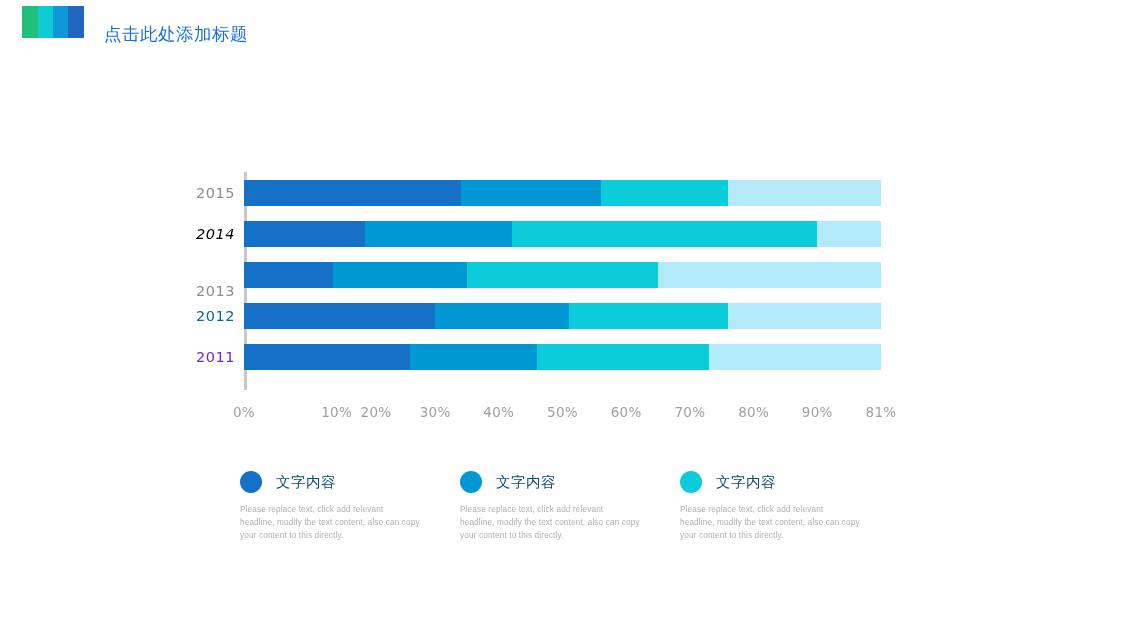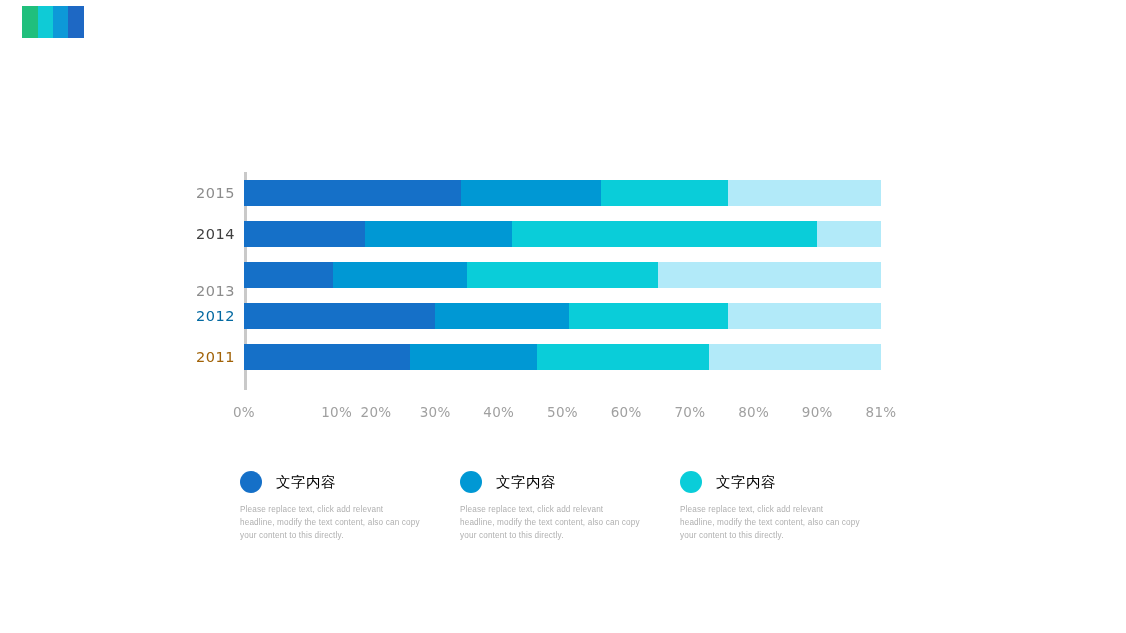--- a/index.html
+++ b/index.html
@@ -138,21 +138,21 @@
   }
   .legend-dot {
     width: 22px;
     height: 22px;
     border-radius: 50%;
     flex: 0 0 auto;
   }
   .legend-title {
     margin-left: 14px;
     font-size: 14.5px;
-    color: #000000;
+    color: #0c4a6e;
     font-family: "DejaVu Sans", sans-serif;
     letter-spacing: 0.5px;
   }
   .legend-body {
     margin-top: 7px;
     font-size: 8.2px;
     line-height: 13px;
     color: #b0b0b0;
     font-family: "Liberation Sans", sans-serif;
     width: 180px;
@@ -162,20 +162,21 @@
 </head>
 <body>
 
 <div class="header">
   <div class="logo-mark">
     <div class="logo-bar" style="background: rgb(32, 191, 124);"></div>
     <div class="logo-bar" style="background: rgb(15, 203, 214);"></div>
     <div class="logo-bar" style="background: rgb(13, 153, 216);"></div>
     <div class="logo-bar" style="background: rgb(30, 104, 196);"></div>
   </div>
+  <div class="page-title" style="color: rgb(26, 111, 212);">点击此处添加标题</div>
 </div>
 
 <div class="chart-area">
   <div class="axis-line" style="background: rgb(201, 201, 201);"></div>
   <div class="plot">
       <div class="bar-row" data-idx="0">
         <div class="seg" style="width: 34%; background: rgb(21, 112, 200);"></div>
         <div class="seg" style="width: 22%; background: rgb(0, 152, 212);"></div>
         <div class="seg" style="width: 20%; background: rgb(10, 205, 217);"></div>
         <div class="seg" style="width: 24%; background: rgb(178, 234, 249);"></div>
@@ -199,24 +200,24 @@
         <div class="seg" style="width: 24%; background: rgb(178, 234, 249);"></div>
       </div>
       <div class="bar-row" data-idx="4">
         <div class="seg" style="width: 26%; background: rgb(21, 112, 200);"></div>
         <div class="seg" style="width: 20%; background: rgb(0, 152, 212);"></div>
         <div class="seg" style="width: 27%; background: rgb(10, 205, 217);"></div>
         <div class="seg" style="width: 27%; background: rgb(178, 234, 249);"></div>
       </div>
     </div>
 <div class="ylabel" data-idx="0" style="color: rgb(140, 140, 140);">2015</div>
-    <div class="ylabel" data-idx="1" style="color: #404040;">2014</div>
+    <div class="ylabel" data-idx="1" style="color: #000000; font-style: italic;">2014</div>
     <div class="ylabel" data-idx="2" style="color: rgb(140, 140, 140);">2013</div>
     <div class="ylabel" data-idx="3" style="color: #0369a1;">2012</div>
-    <div class="ylabel" data-idx="4" style="color: #a16207;">2011</div>
+    <div class="ylabel" data-idx="4" style="color: #6d28d9;">2011</div>
   </div>
 <div class="xaxis">
     <div class="xtick" style="left: 48px;">0%</div>
     <div class="xtick" style="left: 111.7px; margin-left: 29px;">10%</div>
     <div class="xtick" style="left: 180px;">20%</div>
     <div class="xtick" style="left: 239.1px;">30%</div>
     <div class="xtick" style="left: 302.8px;">40%</div>
     <div class="xtick" style="left: 366.5px;">50%</div>
     <div class="xtick" style="left: 430.2px;">60%</div>
     <div class="xtick" style="left: 493.9px;">70%</div>

